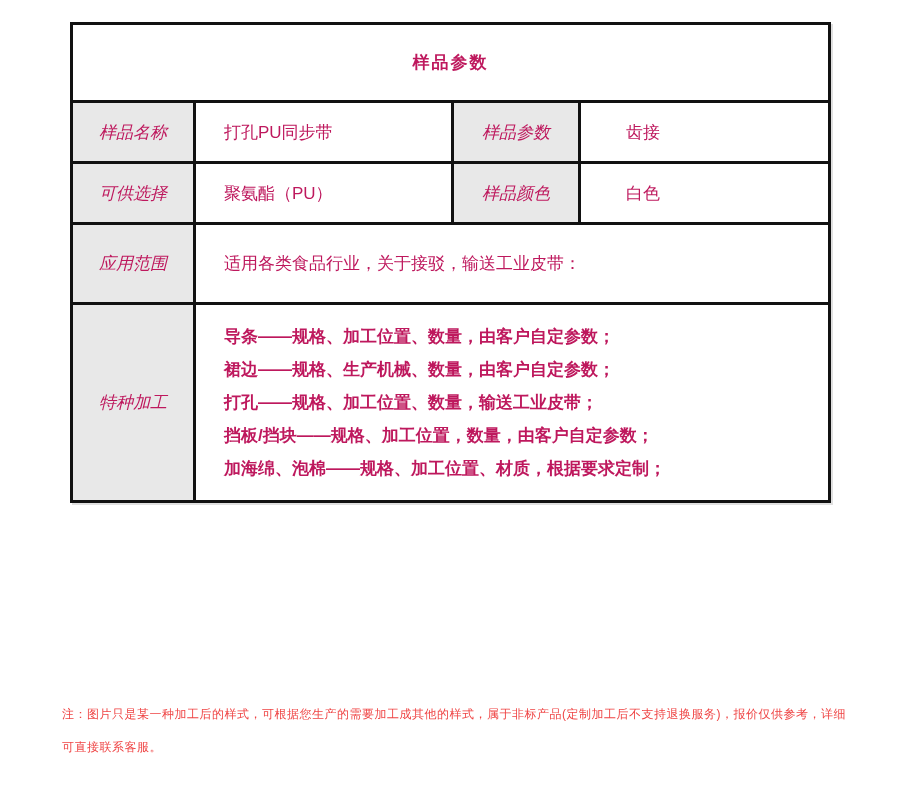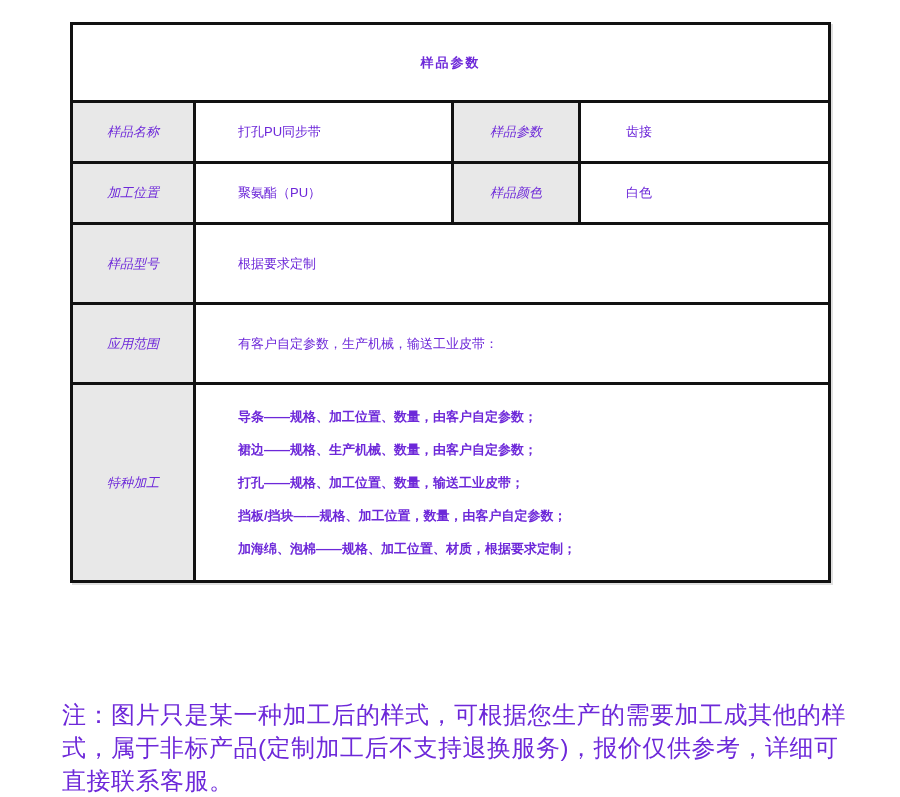--- a/index.html
+++ b/index.html
@@ -19,63 +19,63 @@
     position: absolute;
     left: 70px;
     top: 22px;
     width: 758px;
     border-collapse: collapse;
     table-layout: fixed;
     box-shadow: 2px 2px 0 rgba(0,0,0,0.12);
   }
   .spec-table td, .spec-table th {
     border: 3px solid #111111;
-    font-size: 13px;
-    color: #6d28d9;
+    font-size: 17px;
+    color: #be185d;
     vertical-align: middle;
   }
   .title-cell {
     height: 78px;
     text-align: center;
     font-size: 32px;
     font-weight: 700;
     letter-spacing: 2px;
     background: #ffffff;
   }
   .label-cell {
     background: #e8e8e8;
     text-align: center;
     font-weight: 400;
     font-style: italic;
   }
   .value-cell {
     background: #ffffff;
     text-align: left;
-    padding-left: 42px;
+    padding-left: 28px;
   }
   .value-cell.right-col { padding-left: 45px; }
   .row-short  { height: 61px; }
   .row-medium { height: 80px; }
   .row-tall   { height: 198px; }
   .row-last   { height: 74px; }
   .spaced-label { letter-spacing: 6px; text-indent: 6px; }
   .multiline div {
     line-height: 33px;
     white-space: nowrap;
     font-weight: bold;
   }
   .footer-note {
     position: absolute;
     left: 62px;
     top: 698px;
     width: 790px;
-    font-size: 24px;
+    font-size: 12px;
     line-height: 33px;
     letter-spacing: 0.5px;
-    color: #6d28d9;
+    color: #ef4444;
   }
 </style>
 </head>
 <body>
 
 <div class="page">
 
   <table class="spec-table">
     <colgroup>
       <col style="width:123px">
@@ -90,34 +90,30 @@
     </tr>
 
     <tr class="row-short">
       <td class="label-cell">样品名称</td>
       <td class="value-cell">打孔PU同步带</td>
       <td class="label-cell">样品参数</td>
       <td class="value-cell right-col">齿接</td>
     </tr>
 
     <tr class="row-short">
-      <td class="label-cell">加工位置</td>
+      <td class="label-cell">可供选择</td>
       <td class="value-cell">聚氨酯（PU）</td>
       <td class="label-cell">样品颜色</td>
       <td class="value-cell right-col">白色</td>
     </tr>
 
-    <tr class="row-medium">
-      <td class="label-cell">样品型号</td>
-      <td class="value-cell" colspan="3">根据要求定制</td>
-    </tr>
 
     <tr class="row-medium">
       <td class="label-cell">应用范围</td>
-      <td class="value-cell" colspan="3">有客户自定参数，生产机械，输送工业皮带：</td>
+      <td class="value-cell" colspan="3">适用各类食品行业，关于接驳，输送工业皮带：</td>
     </tr>
 
     <tr class="row-tall">
       <td class="label-cell">特种加工</td>
       <td class="value-cell multiline" colspan="3">
         <div>导条——规格、加工位置、数量，由客户自定参数；</div>
         <div>裙边——规格、生产机械、数量，由客户自定参数；</div>
         <div>打孔——规格、加工位置、数量，输送工业皮带；</div>
         <div>挡板/挡块——规格、加工位置，数量，由客户自定参数；</div>
         <div>加海绵、泡棉——规格、加工位置、材质，根据要求定制；</div>

